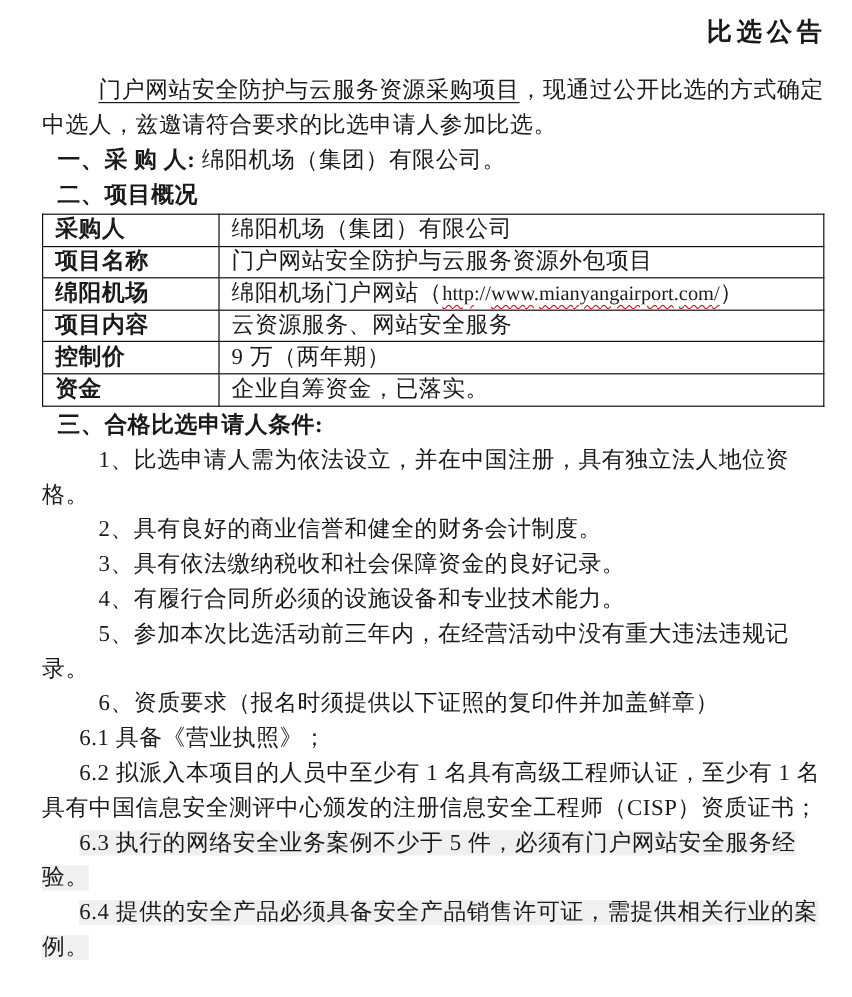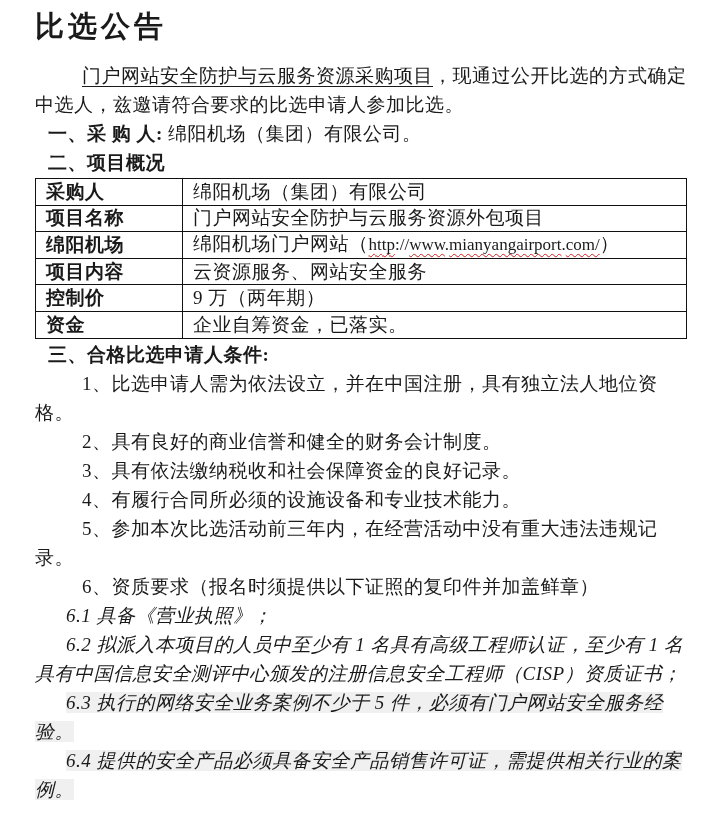--- a/index.html
+++ b/index.html
@@ -16,29 +16,29 @@
     overflow: hidden;
     background: #ffffff;
     color: #1a1a1a;
     font-family: "Liberation Serif", "DejaVu Serif", serif;
     font-size: 19px;
     line-height: 29px;
     letter-spacing: 0.5px;
   }
   .doc-title {
     margin: 0 0 17px 0;
-    text-align: left;
-    font-size: 29px;
+    text-align: right;
+    font-size: 21px;
     line-height: 36px;
     font-weight: bold;
     letter-spacing: 4px;
   }
   p { margin: 0; }
   .ind-item { text-indent: 47px; }
-  .ind-sub  { text-indent: 31px; font-style: italic; }
+  .ind-sub  { text-indent: 31px; }
   .ind-head { text-indent: 13px; }
   .bold { font-weight: bold; }
   .u-solid {
     text-decoration: underline;
     text-decoration-thickness: 1px;
     text-underline-offset: 4px;
   }
   table.overview {
     border-collapse: collapse;
     width: 652px;

